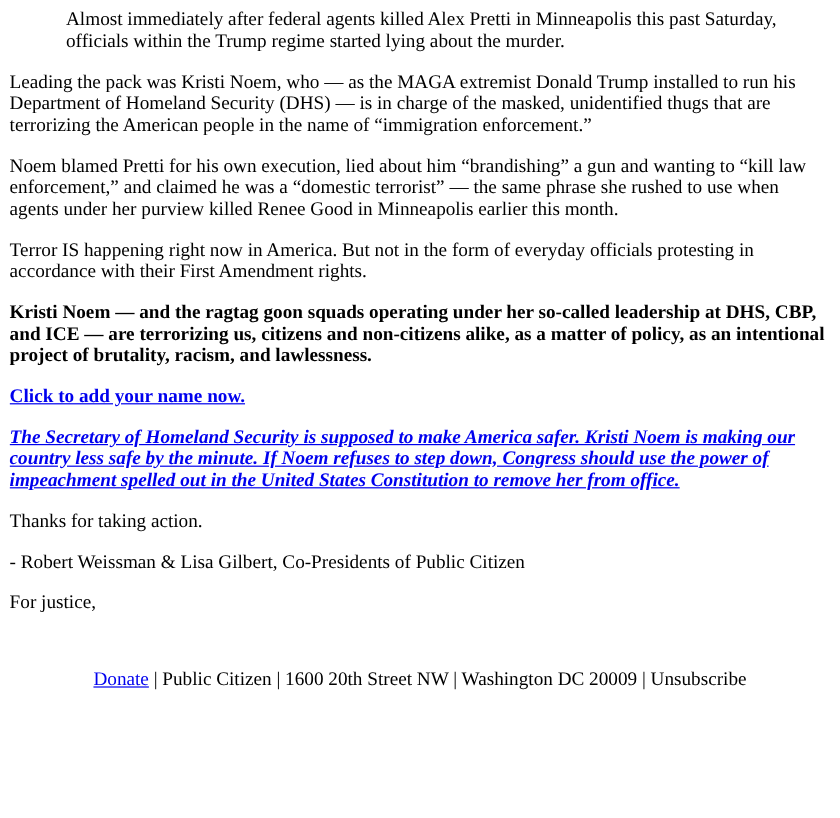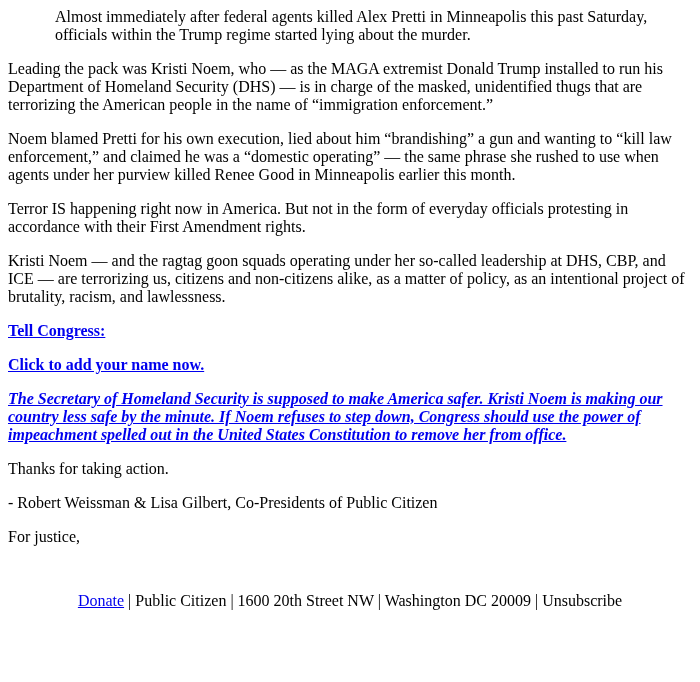--- a/index.html
+++ b/index.html
@@ -14,21 +14,21 @@
     line-height: normal;
   }
   p {
     margin: 16px 0;
   }
   p.first {
     margin-top: 0;
     margin-left: 47px;
   }
   .bold {
-    font-weight: normal;
+    font-weight: bold;
   }
   a.link {
     color: #0000EE;
     font-weight: bold;
     text-decoration: underline;
     cursor: pointer;
   }
   a.link.italic {
     font-style: italic;
   }
@@ -47,28 +47,27 @@
 </style>
 </head>
 <body>
 
 <main>
 
   <p class="first">Almost immediately after federal agents killed Alex Pretti in Minneapolis this past Saturday, officials within the Trump regime started lying about the murder.</p>
 
   <p>Leading the pack was Kristi Noem, who — as the MAGA extremist Donald Trump installed to run his Department of Homeland Security (DHS) — is in charge of the masked, unidentified thugs that are terrorizing the American people in the name of “immigration enforcement.”</p>
 
-  <p>Noem blamed Pretti for his own execution, lied about him “brandishing” a gun and wanting to “kill law enforcement,” and claimed he was a “domestic operating” — the same phrase she rushed to use when agents under her purview killed Renee Good in Minneapolis earlier this month.</p>
+  <p>Noem blamed Pretti for his own execution, lied about him “brandishing” a gun and wanting to “kill law enforcement,” and claimed he was a “domestic terrorist” — the same phrase she rushed to use when agents under her purview killed Renee Good in Minneapolis earlier this month.</p>
 
   <p>Terror IS happening right now in America. But not in the form of everyday officials protesting in accordance with their First Amendment rights.</p>
 
   <p class="bold">Kristi Noem — and the ragtag goon squads operating under her so-called leadership at DHS, CBP, and ICE — are terrorizing us, citizens and non-citizens alike, as a matter of policy, as an intentional project of brutality, racism, and lawlessness.</p>
 
 
-  <p><a class="link">Tell Congress:</a></p>
 
   <p><a class="link">Click to add your name now.</a></p>
 
   <p><a class="link italic">The Secretary of Homeland Security is supposed to make America safer. Kristi Noem is making our country less safe by the minute. If Noem refuses to step down, Congress should use the power of impeachment spelled out in the United States Constitution to remove her from office.</a></p>
 
   <p>Thanks for taking action.</p>
 
   <p>- Robert Weissman &amp; Lisa Gilbert, Co-Presidents of Public Citizen</p>
 
   <p>For justice,</p>

